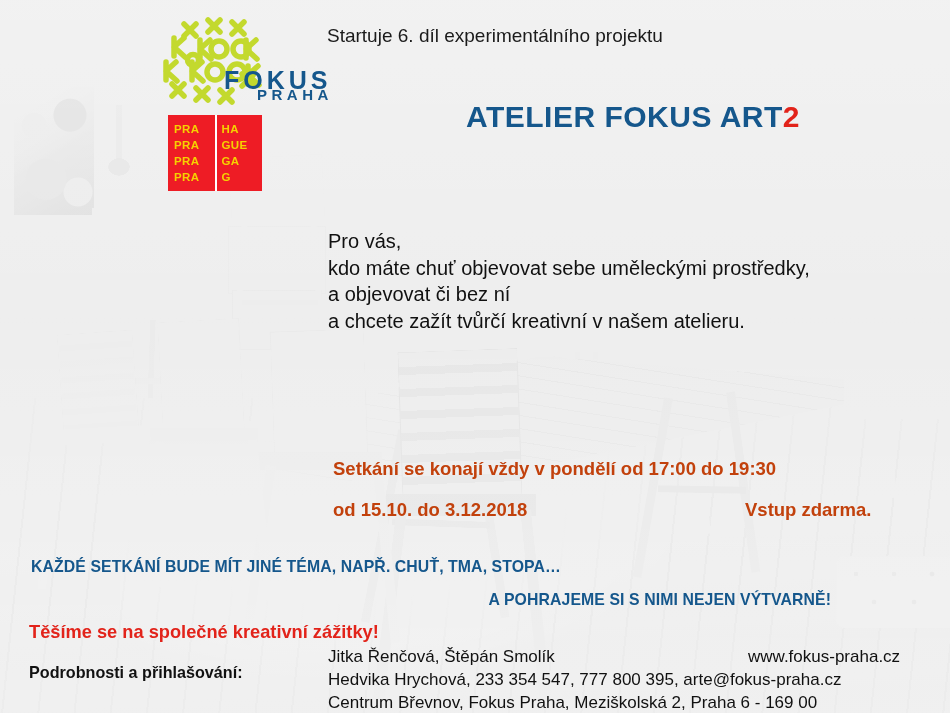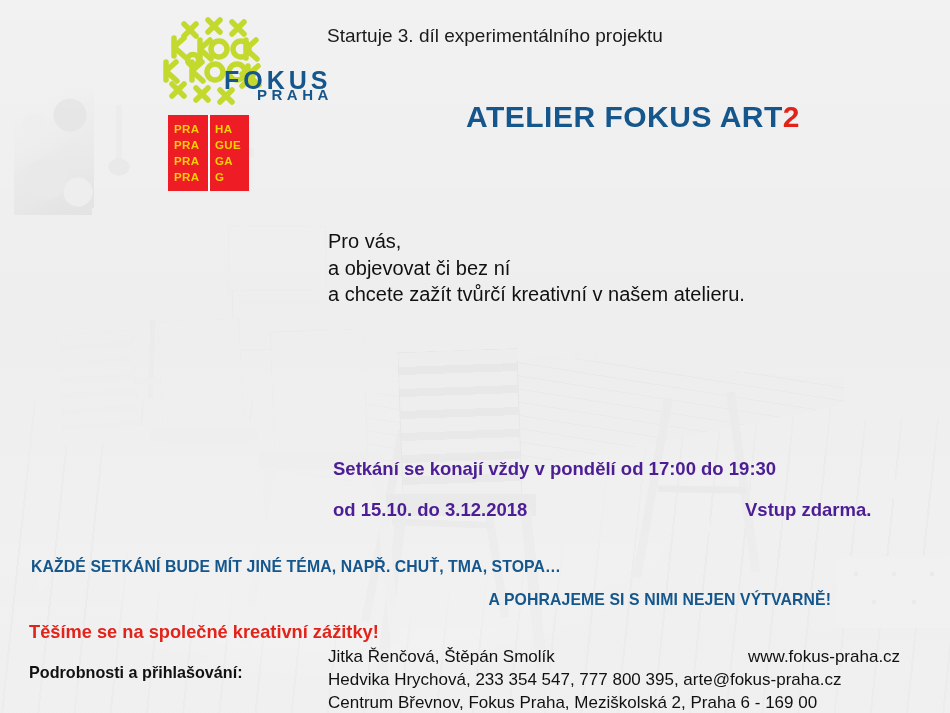--- a/index.html
+++ b/index.html
@@ -179,21 +179,21 @@
     font-family:"Liberation Sans",sans-serif;
     text-align:right;
   }
   .logo-praha{
     position:absolute;left:95px;top:72px;
     color:#15578C;font-weight:bold;font-size:15px;letter-spacing:4.5px;
     font-family:"Liberation Sans",sans-serif;
   }
 
   
-  .prg{position:absolute;left:168px;top:115px;width:81px;height:76px;
+  .prg{position:absolute;left:168px;top:115px;width:94px;height:76px;
     background:#EE1C25;display:flex;}
   .prg-col{flex:1;display:flex;flex-direction:column;justify-content:center;
     padding:3px 0 3px 6px;box-sizing:border-box;}
   .prg-col.right{border-left:2px solid #ffffff;padding-left:5px;}
   .prg-col span{color:#F5D200;font-weight:bold;font-size:11.5px;line-height:16px;
     letter-spacing:.4px;font-family:"Liberation Sans",sans-serif;}
 
   
   .kicker{position:absolute;left:327px;top:25px;font-size:19px;color:#1b1b1b;
     font-family:"Liberation Sans",sans-serif;}
@@ -203,21 +203,21 @@
     color:#15578C;letter-spacing:.5px;white-space:nowrap;
     font-family:"Liberation Sans",sans-serif;}
   .title .two{color:#E2231A;}
 
   
   .body-copy{position:absolute;left:328px;top:228px;font-size:20px;color:#111;
     line-height:26.5px;font-family:"Liberation Sans",sans-serif;}
   .body-copy div{white-space:nowrap;}
 
   
-  .red-block{position:absolute;left:333px;top:458px;color:#4c1d95;font-weight:bold;
+  .red-block{position:absolute;left:333px;top:458px;color:#c2410c;font-weight:bold;
     font-size:18.5px;font-family:"Liberation Sans",sans-serif;}
   .red-line1{white-space:nowrap;}
   .red-line2{margin-top:19px;white-space:nowrap;position:relative;}
   .red-free{position:absolute;left:412px;top:0;white-space:nowrap;}
 
   
   .blue-block{position:absolute;left:31px;top:557px;color:#15578C;font-weight:bold;
     font-size:17px;letter-spacing:.1px;font-family:"Liberation Sans",sans-serif;
     transform:scaleX(.93);transform-origin:left top;}
   .blue-l1{white-space:nowrap;}
@@ -372,26 +372,27 @@
         <span>PRA</span>
       </div>
       <div class="prg-col right">
         <span>HA</span>
         <span>GUE</span>
         <span>GA</span>
         <span>G</span>
       </div>
     </div>
 
-    <div class="kicker">Startuje 3. díl experimentálního projektu</div>
+    <div class="kicker">Startuje 6. díl experimentálního projektu</div>
 
     <div class="title"><span>ATELIER FOKUS ART</span><span class="two">2</span></div>
 
     <div class="body-copy">
       <div>Pro vás,</div>
+      <div>kdo máte chuť objevovat sebe uměleckými prostředky,</div>
       <div>a objevovat či bez ní</div>
       <div>a chcete zažít tvůrčí kreativní v našem atelieru.</div>
     </div>
 
     <div class="red-block">
       <div class="red-line1">Setkání se konají vždy v pondělí od 17:00 do 19:30</div>
       <div class="red-line2">
         <span>od 15.10. do 3.12.2018</span>
         <span class="red-free">Vstup zdarma.</span>
       </div>

